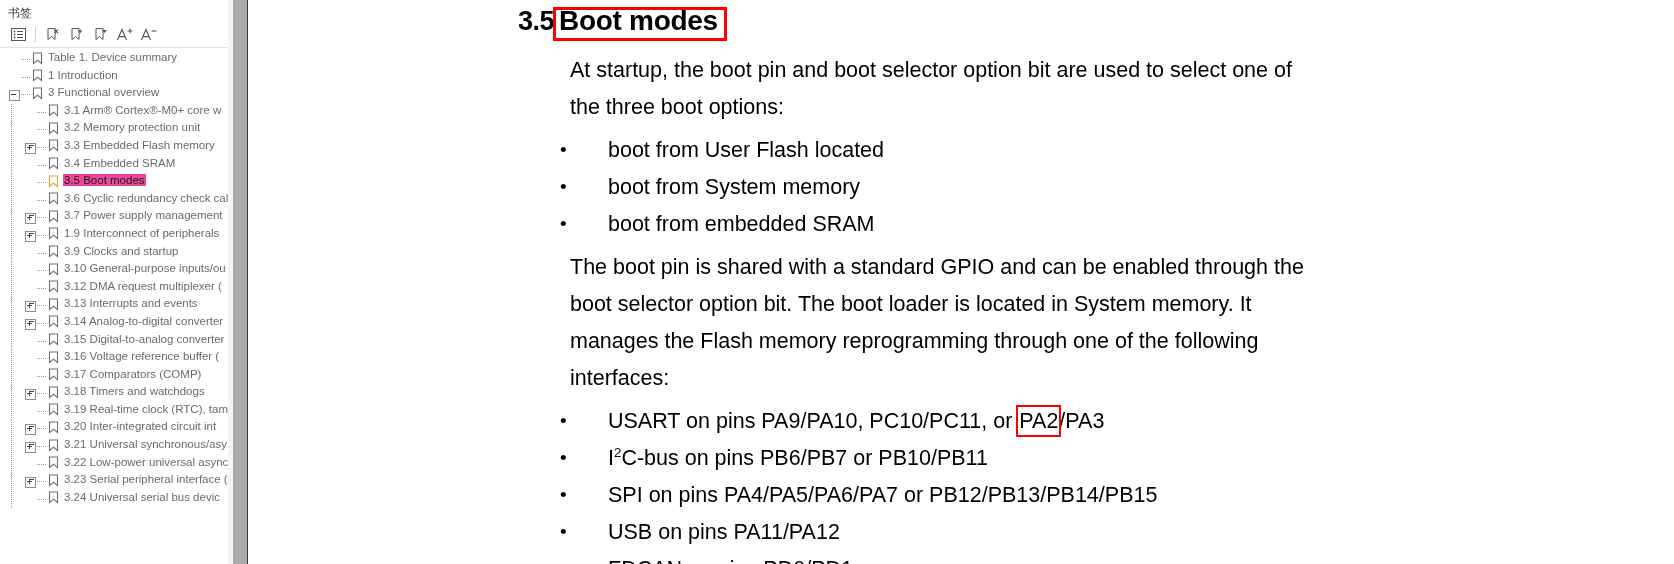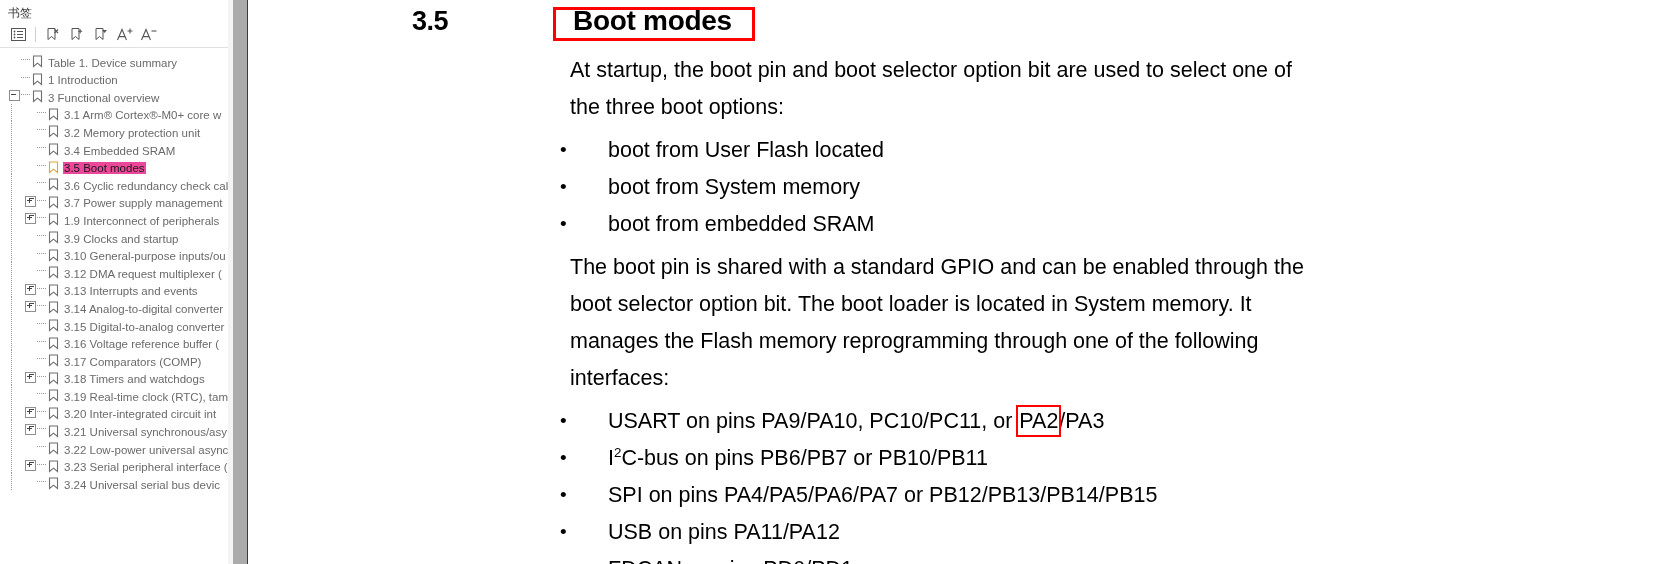--- a/index.html
+++ b/index.html
@@ -57,21 +57,21 @@
   #tree {
     position: relative;
     padding-top: 3px;
     height: 515px;
     overflow: hidden;
   }
   .row {
     position: relative;
     height: 17.6px;
     display: flex;
-    align-items: flex-end;
+    align-items: flex-start;
     white-space: nowrap;
     font-size: 11.5px;
     color: #6a6a6a;
     padding-left: 2px;
   }
   .guide {
     flex: 0 0 auto;
     height: 17.6px;
     position: relative;
   }
@@ -182,32 +182,33 @@
     align-items: baseline;
     padding-left: 164px;
     height: 48px;
   }
   .sec-num {
     font-size: 27px;
     font-weight: bold;
     color: #000;
     width: 142px;
     letter-spacing: -0.5px;
+    text-align: right;
   }
   .sec-title-wrap {
     position: relative;
     display: inline-block;
   }
   .sec-title {
     font-size: 28px;
     font-weight: bold;
     color: #000;
     letter-spacing: -0.3px;
     line-height: 34px;
-    padding: 0 19px;
+    padding: 0 5px;
   }
   .redbox {
     position: absolute;
     border: 3px solid #ff0000;
     pointer-events: none;
   }
   #heading-redbox {
     left: -1px; top: 3px;
     right: -4px; bottom: -3px;
   }
@@ -370,20 +371,35 @@
             <svg width="11" height="13" viewBox="0 0 11 13">
               <path d="M1.5 1 h8 v10.5 l-4 -3.4 l-4 3.4 z" fill="none" stroke="#6f6f6f" stroke-width="1.1"></path>
             </svg>
           </div>
           <span class="row-label">3.2 Memory protection unit</span>
         </div>
         <div class="row">
           <div class="guide" style="width: 22px;">
             <span class="vline" style="left: 9px;"></span>
           </div>
+          <div class="expander has-box plus">
+            <span class="vbar"></span>
+          </div>
+          <div class="dashline"></div>
+          <div class="bm-icon">
+            <svg width="11" height="13" viewBox="0 0 11 13">
+              <path d="M1.5 1 h8 v10.5 l-4 -3.4 l-4 3.4 z" fill="none" stroke="#6f6f6f" stroke-width="1.1"></path>
+            </svg>
+          </div>
+          <span class="row-label">3.3 Embedded Flash memory</span>
+        </div>
+        <div class="row">
+          <div class="guide" style="width: 22px;">
+            <span class="vline" style="left: 9px;"></span>
+          </div>
           <div class="expander"></div>
           <div class="dashline"></div>
           <div class="bm-icon">
             <svg width="11" height="13" viewBox="0 0 11 13">
               <path d="M1.5 1 h8 v10.5 l-4 -3.4 l-4 3.4 z" fill="none" stroke="#6f6f6f" stroke-width="1.1"></path>
             </svg>
           </div>
           <span class="row-label">3.4 Embedded SRAM</span>
         </div>
         <div class="row selected">

